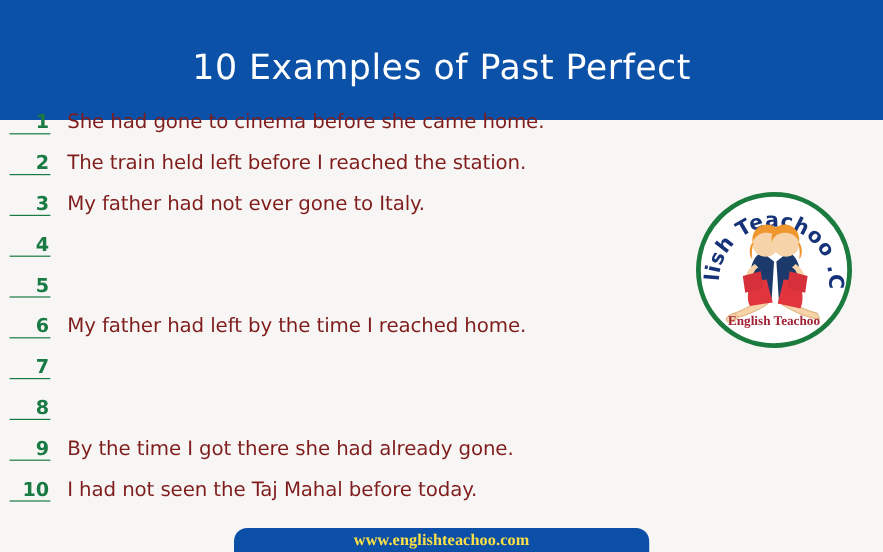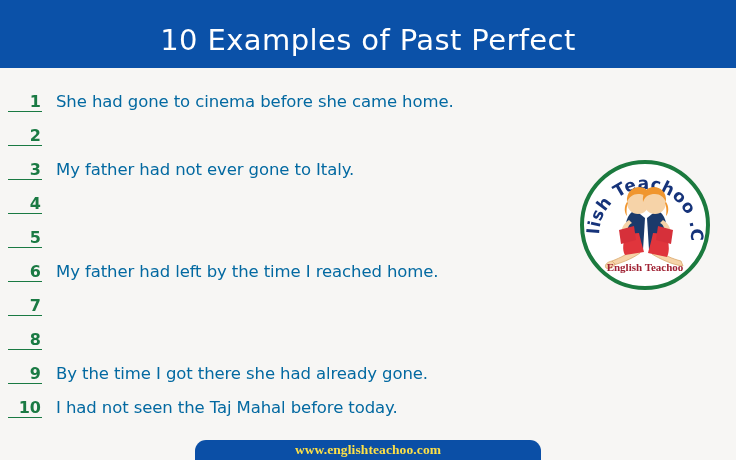--- a/index.html
+++ b/index.html
@@ -20,21 +20,21 @@
     background: #f7f6f4;
     overflow: hidden;
   }
 
   
   #header-banner {
     position: absolute;
     left: 0;
     top: 0;
     width: 736px;
-    height: 68px;
+    height: 100px;
     background: #0b51a8;
     display: flex;
     flex-direction: column;
     align-items: center;
     justify-content: center;
     box-sizing: border-box;
     padding-top: 12px;
   }
   .title-line {
     color: #ffffff;
@@ -68,21 +68,21 @@
     font-size: 16px;
     font-weight: 600;
     border-bottom: 1.6px solid #1a7a43;
     line-height: 19px;
     box-sizing: border-box;
     padding-right: 1px;
     margin-left: 8px;
   }
   .row-text {
     margin-left: 14px;
-    color: #0369a1;
+    color: #7f1d1d;
     font-family: "DejaVu Sans", sans-serif;
     font-size: 16.5px;
     line-height: 20px;
     white-space: nowrap;
     letter-spacing: -0.1px;
   }
 
   
   #logo-badge {
     position: absolute;
@@ -127,20 +127,21 @@
 
   <div id="list">
 
     <div class="list-row">
       <span class="row-num">1</span>
       <span class="row-text">She had gone to cinema before she came home.</span>
     </div>
 
     <div class="list-row">
       <span class="row-num">2</span>
+      <span class="row-text">The train held left before I reached the station.</span>
     </div>
 
     <div class="list-row">
       <span class="row-num">3</span>
       <span class="row-text">My father had not ever gone to Italy.</span>
     </div>
 
     <div class="list-row">
       <span class="row-num">4</span>
     </div>

